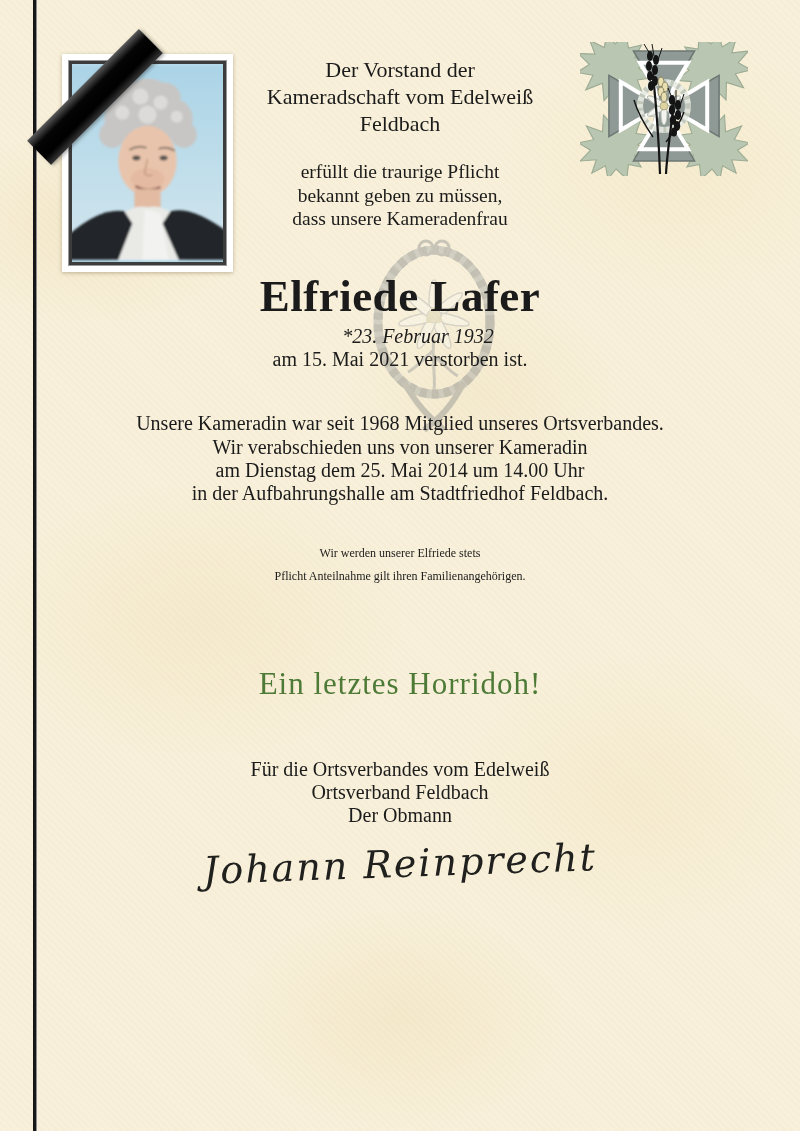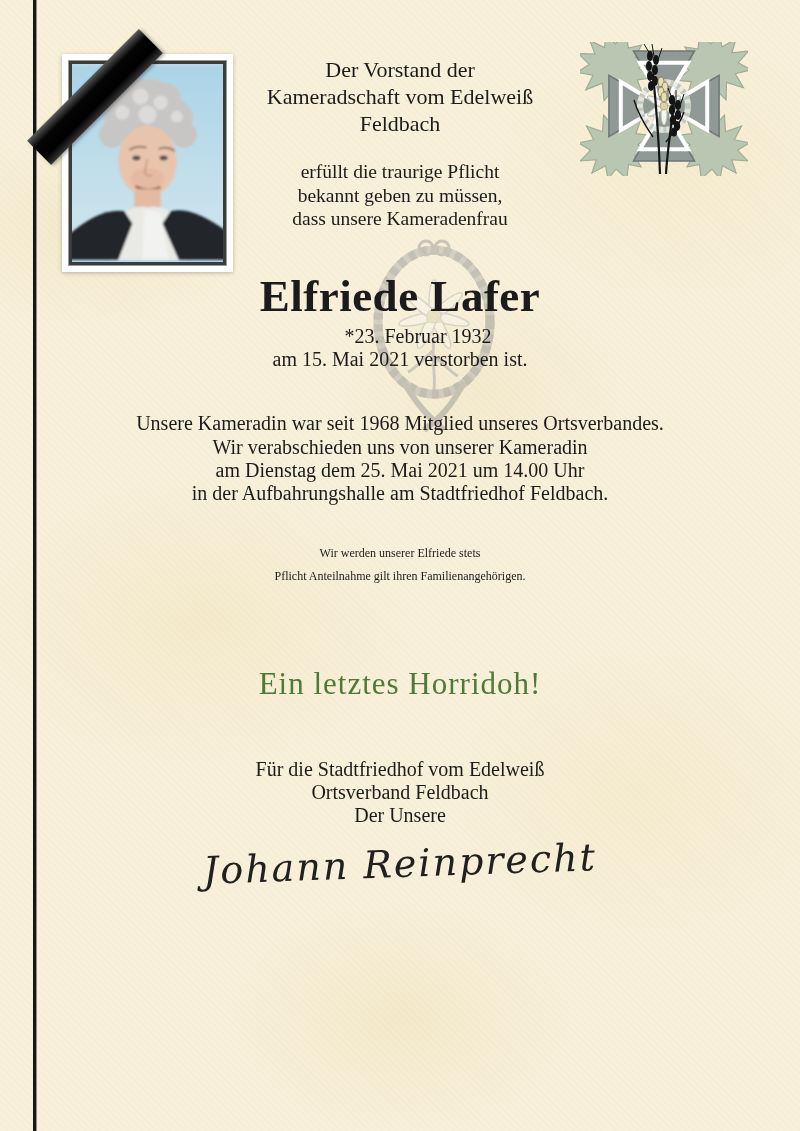--- a/index.html
+++ b/index.html
@@ -37,21 +37,21 @@
   .emblem{position:absolute;left:580px;top:42px;width:168px;height:134px;z-index:4;}
   .watermark{position:absolute;left:346px;top:236px;width:176px;height:196px;opacity:.33;z-index:1;}
 
   
   .tb{position:absolute;left:0;right:0;text-align:center;z-index:2;}
   .tb div{white-space:nowrap;}
   .header-block{top:56px;font-size:22px;line-height:27px;}
   .intro-block{top:160px;font-size:19.5px;line-height:23.5px;}
   .name-block{top:270px;font-size:45px;font-weight:bold;letter-spacing:.5px;}
   .dates-block{top:325px;font-size:20px;line-height:23px;}
-  .dates-block .shift{padding-left:36px;}
+  .dates-block .shift{padding-left:36px;font-style:italic;}
   .membership-block{top:412px;font-size:20px;}
   .farewell-block{top:436px;font-size:20px;line-height:22.8px;}
   .remembrance-block{top:542px;font-size:12px;line-height:22.8px;}
   .motto-block{top:666px;font-size:31px;font-weight:normal;color:var(--motto-green,#4d7a36);
     letter-spacing:1px;}
   .closing-block{top:758px;font-size:20px;line-height:23px;}
   .signature-block{top:842px;font-size:38px;font-style:italic;
     font-family:"DejaVu Serif","Liberation Serif",serif;letter-spacing:2px;color:#20201e;}
   .signature-block div{transform:rotate(-2deg);}
 </style>
@@ -213,35 +213,35 @@
     <div class="shift">*23. Februar 1932</div>
     <div>am 15. Mai 2021 verstorben ist.</div>
   </div>
 
   <div class="tb membership-block">
     <div>Unsere Kameradin war seit 1968 Mitglied unseres Ortsverbandes.</div>
   </div>
 
   <div class="tb farewell-block">
     <div>Wir verabschieden uns von unserer Kameradin</div>
-    <div>am Dienstag dem 25. Mai 2021 um 14.00 Uhr</div>
+    <div>am Dienstag dem 25. Mai 2014 um 14.00 Uhr</div>
     <div>in der Aufbahrungshalle am Stadtfriedhof Feldbach.</div>
   </div>
 
   <div class="tb remembrance-block">
     <div>Wir werden unserer Elfriede stets</div>
     <div>Pflicht Anteilnahme gilt ihren Familienangehörigen.</div>
   </div>
 
   <div class="tb motto-block">
     <div>Ein letztes Horridoh!</div>
   </div>
 
   <div class="tb closing-block">
-    <div>Für die Stadtfriedhof vom Edelweiß</div>
+    <div>Für die Ortsverbandes vom Edelweiß</div>
     <div>Ortsverband Feldbach</div>
-    <div>Der Unsere</div>
+    <div>Der Obmann</div>
   </div>
 
   <div class="tb signature-block">
     <div>Johann Reinprecht</div>
   </div>
 </div>
 
 </body></html>

